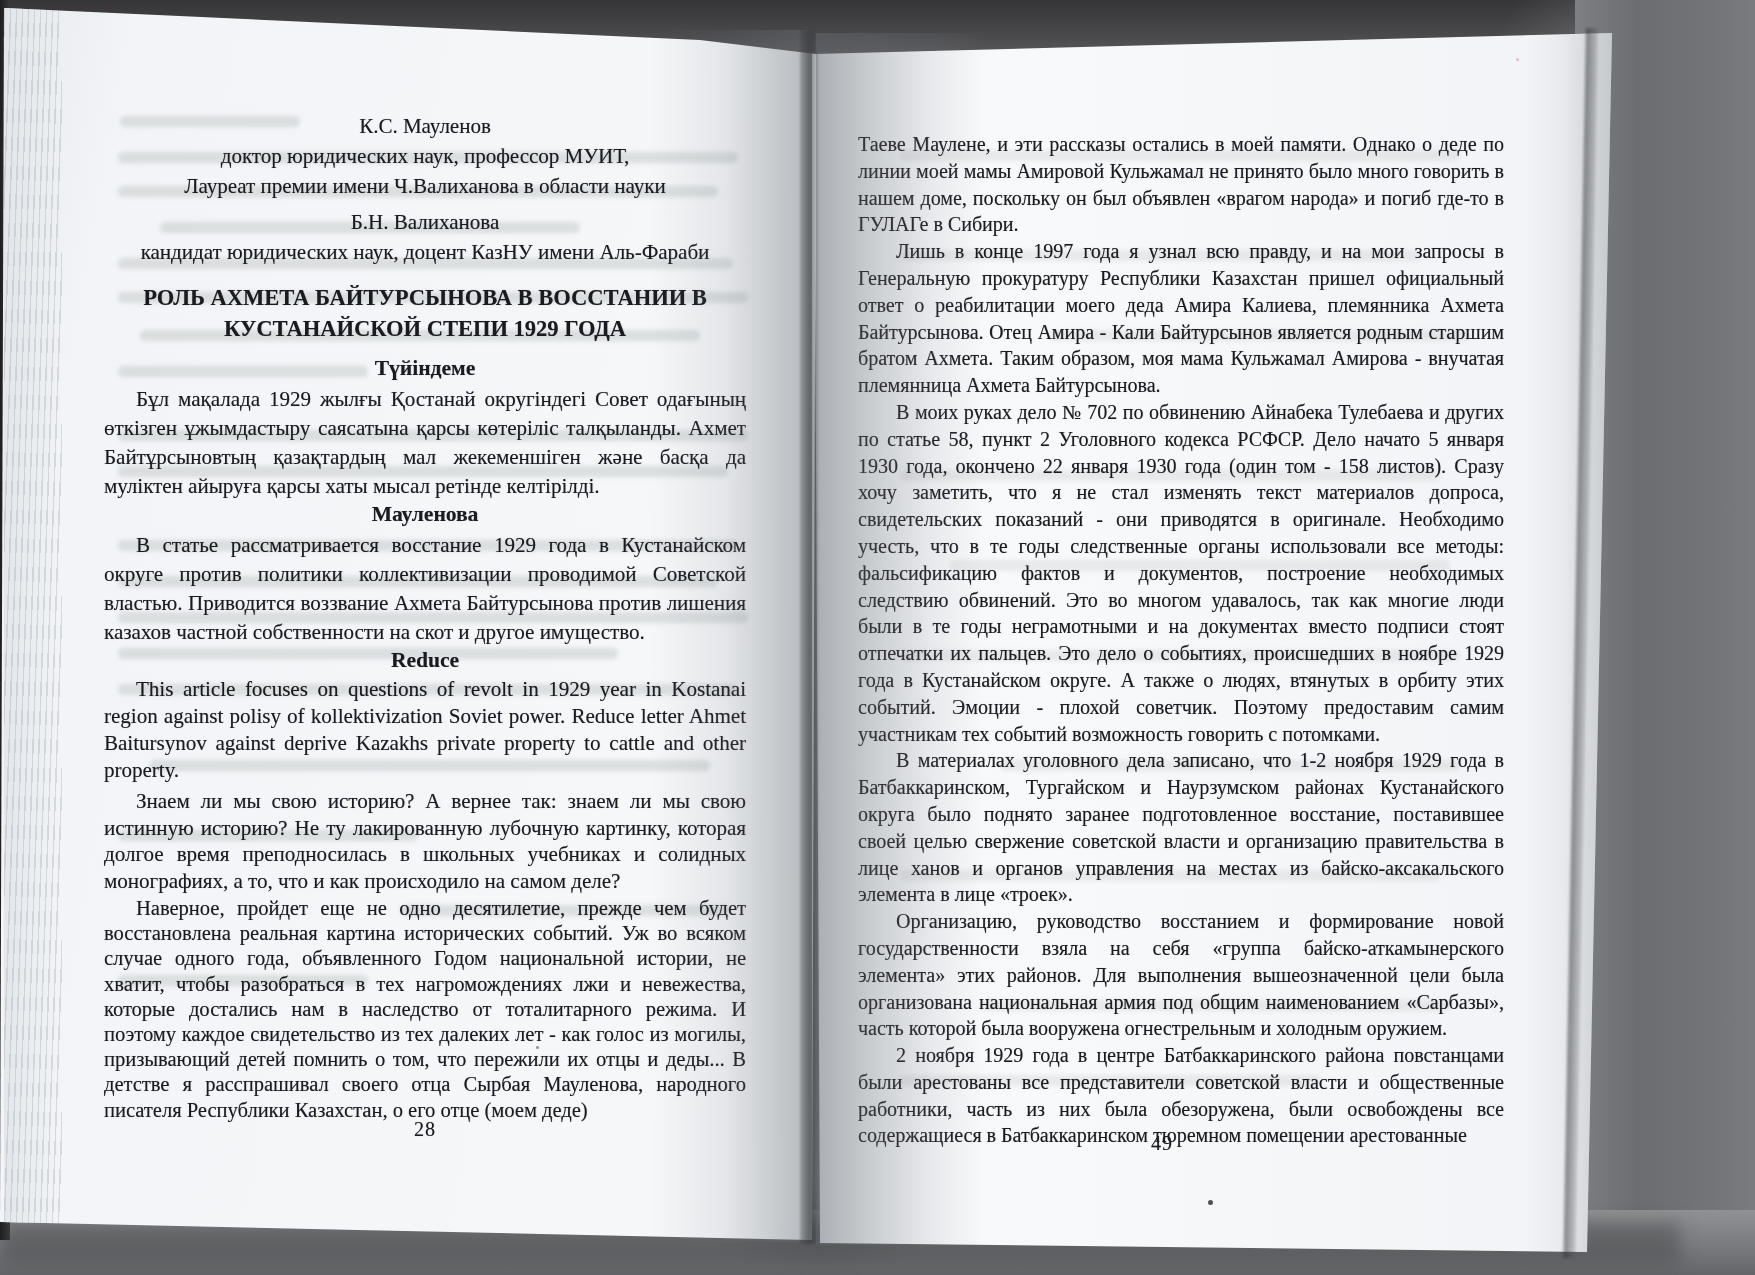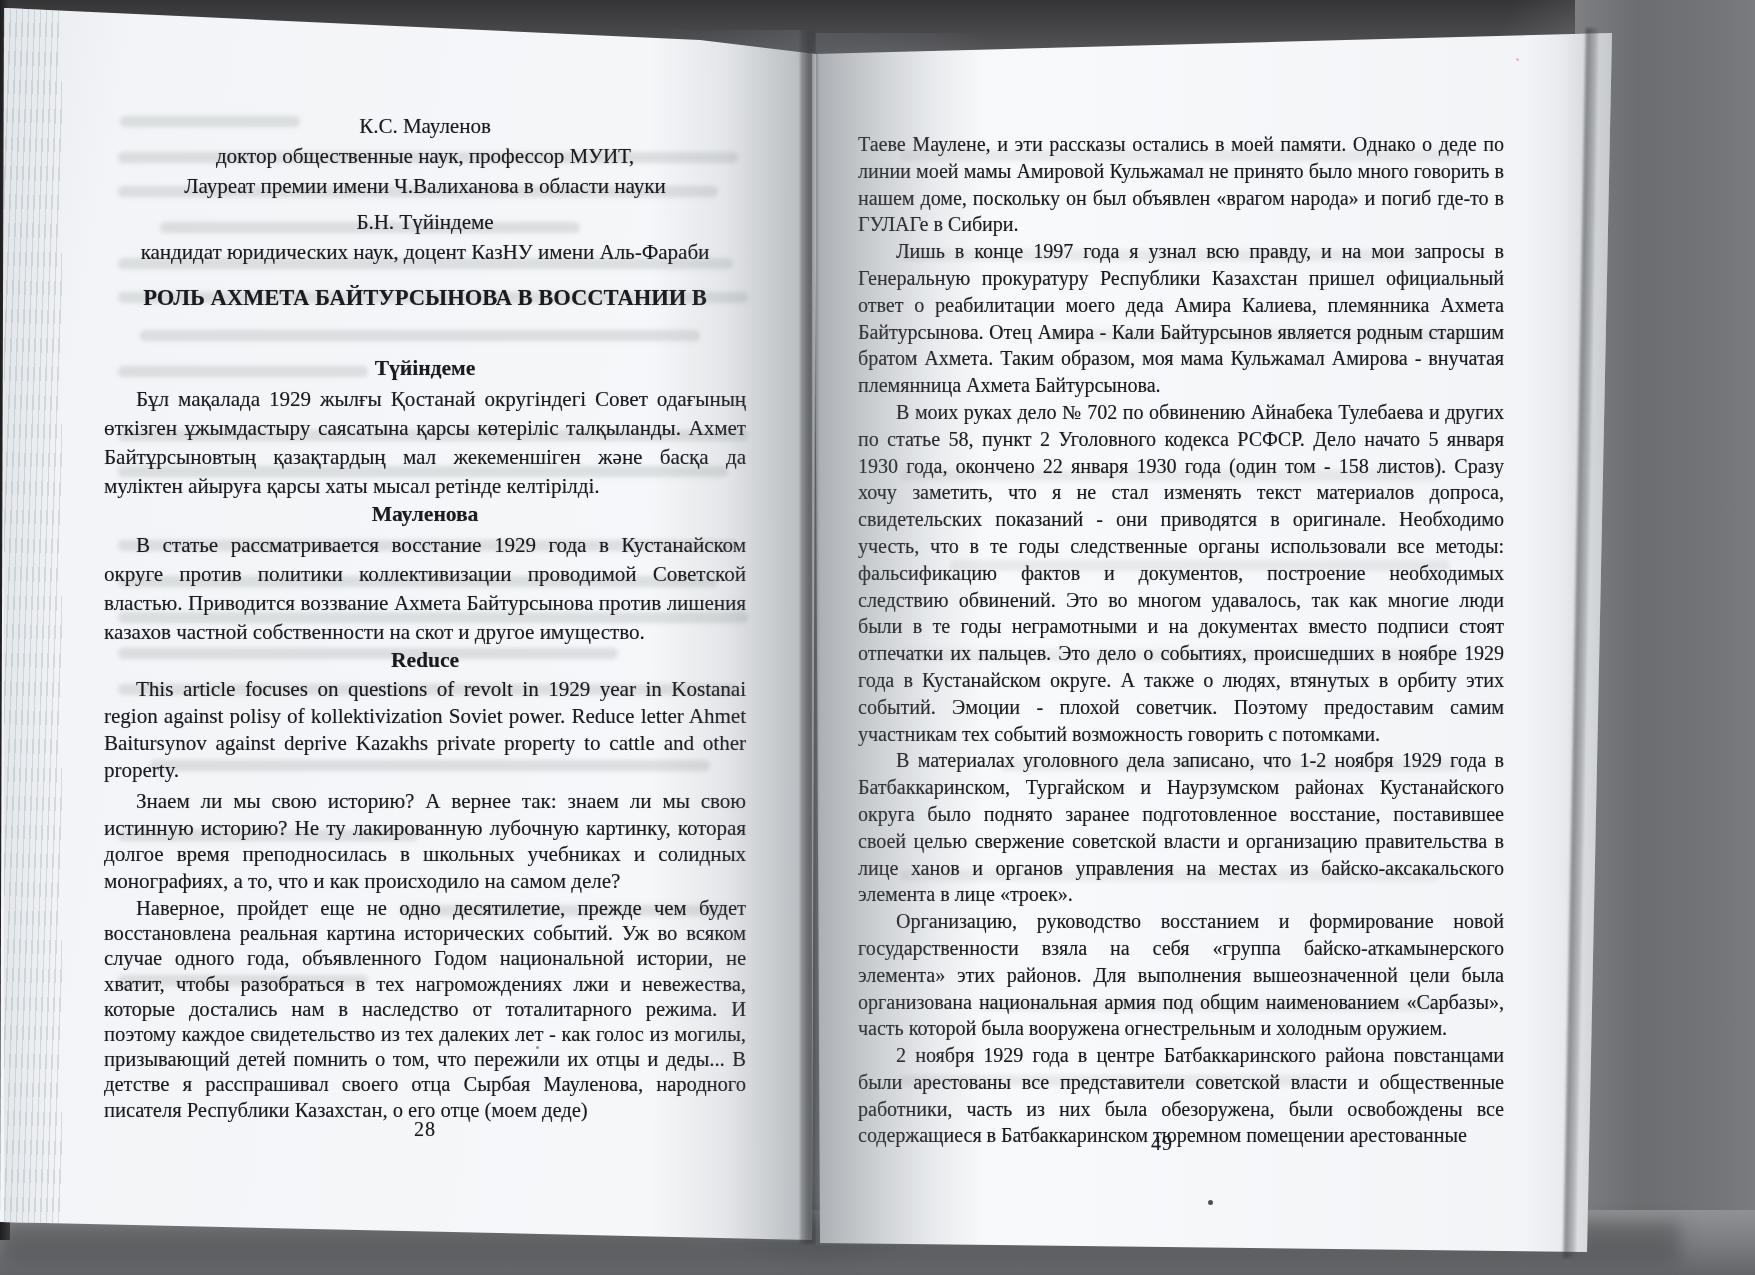--- a/index.html
+++ b/index.html
@@ -119,28 +119,29 @@
   <div class="ghost gr" style="left:900px;top:470px;width:540px;"></div>
   <div class="ghost gr" style="left:950px;top:560px;width:500px;"></div>
   <div class="ghost gr" style="left:900px;top:650px;width:560px;"></div>
   <div class="ghost gr" style="left:1000px;top:760px;width:460px;"></div>
   <div class="ghost gr" style="left:900px;top:870px;width:540px;"></div>
   <div class="ghost gr" style="left:980px;top:1000px;width:470px;"></div>
   <div class="ghost gr" style="left:900px;top:1075px;width:420px;"></div>
 </div>
 
 <div class="txt col-l center hdr bold" style="top:112px">К.С. Мауленов</div>
-<div class="txt col-l center hdr" style="top:142px">доктор общественные наук, профессор МУИТ,</div>
+<div class="txt col-l center hdr" style="top:142px">доктор юридических наук, профессор МУИТ,</div>
 <div class="txt col-l center hdr" style="top:172px">Лауреат премии имени Ч.Валиханова в области науки</div>
 
-<div class="txt col-l center hdr bold" style="top:208px">Б.Н. Түйіндеме</div>
+<div class="txt col-l center hdr bold" style="top:208px">Б.Н. Валиханова</div>
 <div class="txt col-l center hdr" style="top:238px">кандидат юридических наук, доцент КазНУ имени Аль-Фараби</div>
 
 <div class="txt col-l center title-block" style="top:282px">
   <div>РОЛЬ АХМЕТА БАЙТУРСЫНОВА В ВОССТАНИИ В</div>
+  <div>КУСТАНАЙСКОЙ СТЕПИ 1929 ГОДА</div>
 </div>
 
 <div class="txt col-l center sec-head" style="top:356px">Түйіндеме</div>
 <div class="txt col-l just bodytxt indent-l" style="top:385px;line-height:29px">Бұл мақалада 1929 жылғы Қостанай округіндегі Совет одағының өткізген ұжымдастыру саясатына қарсы көтеріліс талқыланды. Ахмет Байтұрсыновтың қазақтардың мал жекеменшіген және басқа да муліктен айыруға қарсы хаты мысал ретінде келтірілді.</div>
 
 <div class="txt col-l center sec-head" style="top:502px">Мауленова</div>
 <div class="txt col-l just bodytxt indent-l" style="top:531px;line-height:29px">В статье рассматривается восстание 1929 года в Кустанайском округе против политики коллективизации проводимой Советской властью. Приводится воззвание Ахмета Байтурсынова против лишения казахов частной собственности на скот и другое имущество.</div>
 
 <div class="txt col-l center sec-head" style="top:648px">Reduce</div>
 <div class="txt col-l just bodytxt indent-l" style="top:676px;line-height:27px">This article focuses on questions of revolt in 1929 year in Kostanai region against polisy of kollektivization Soviet power.  Reduce letter Ahmet Baitursynov against deprive Kazakhs private property to cattle and other property.</div>

